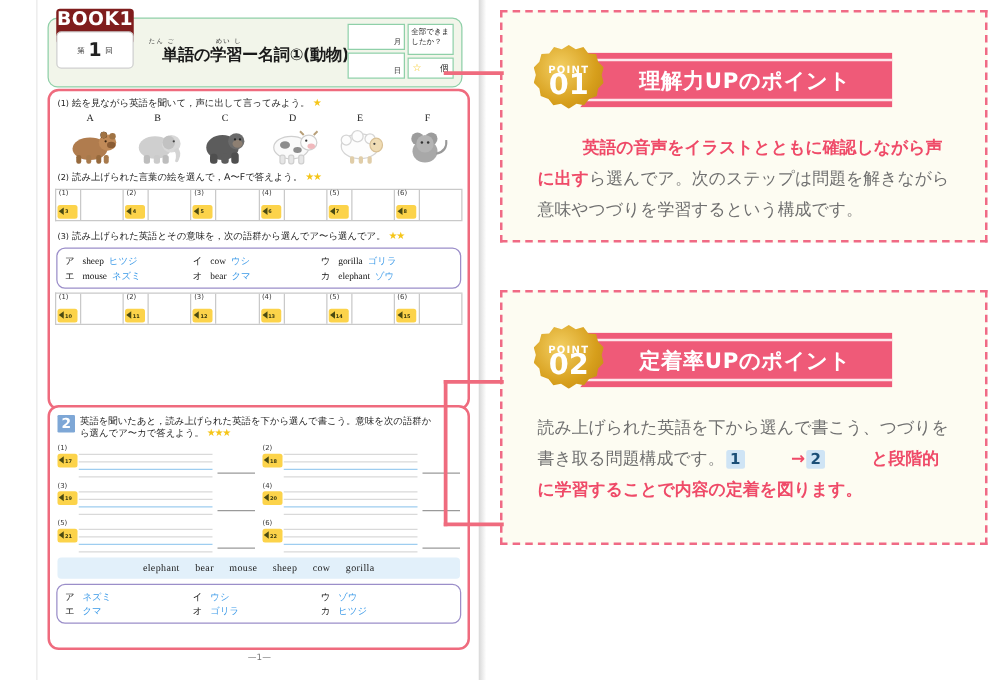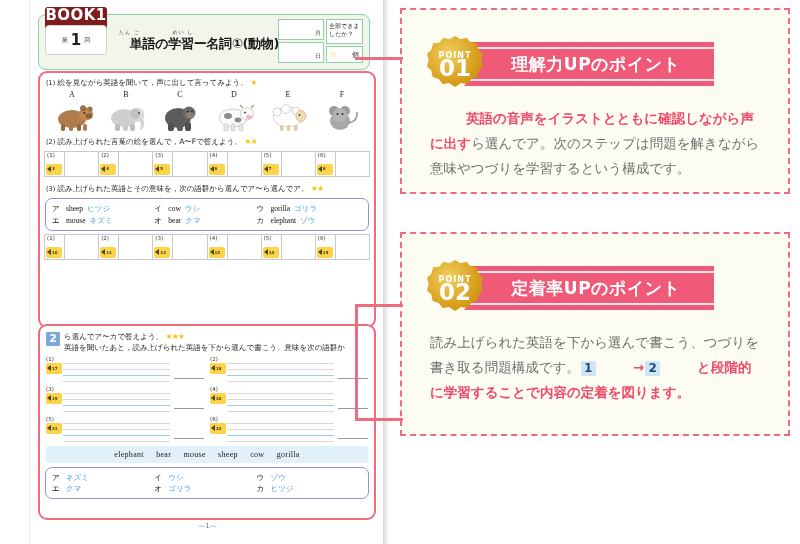--- a/index.html
+++ b/index.html
@@ -524,25 +524,25 @@
         </div>
           <div class="ans-blank"></div>
       </div>
     </div>
   </div>
 
   <div class="block" id="block2">
     <div style="padding:6px 6px 0 6px; display:flex; gap:4px;">
       <span class="sec-num big">2</span>
       <div style="flex:1">
+        <div class="q-line">英語を聞いたあと，読み上げられた英語を下から選んで書こう。意味を次の語群か</div>
         <div class="q-line">
           <span>ら選んでア〜カで答えよう。</span>
           <span class="stars">★★★</span>
         </div>
-        <div class="q-line">英語を聞いたあと，読み上げられた英語を下から選んで書こう。意味を次の語群か</div>
       </div>
     </div>
 
     <div class="write-grid">
       <div class="write-row">
         <div class="write-cell">
           <div class="wc-num">(1)</div>
           <span class="spk wc-spk">
               <span class="cone"></span>
             <span class="trk">17</span>

